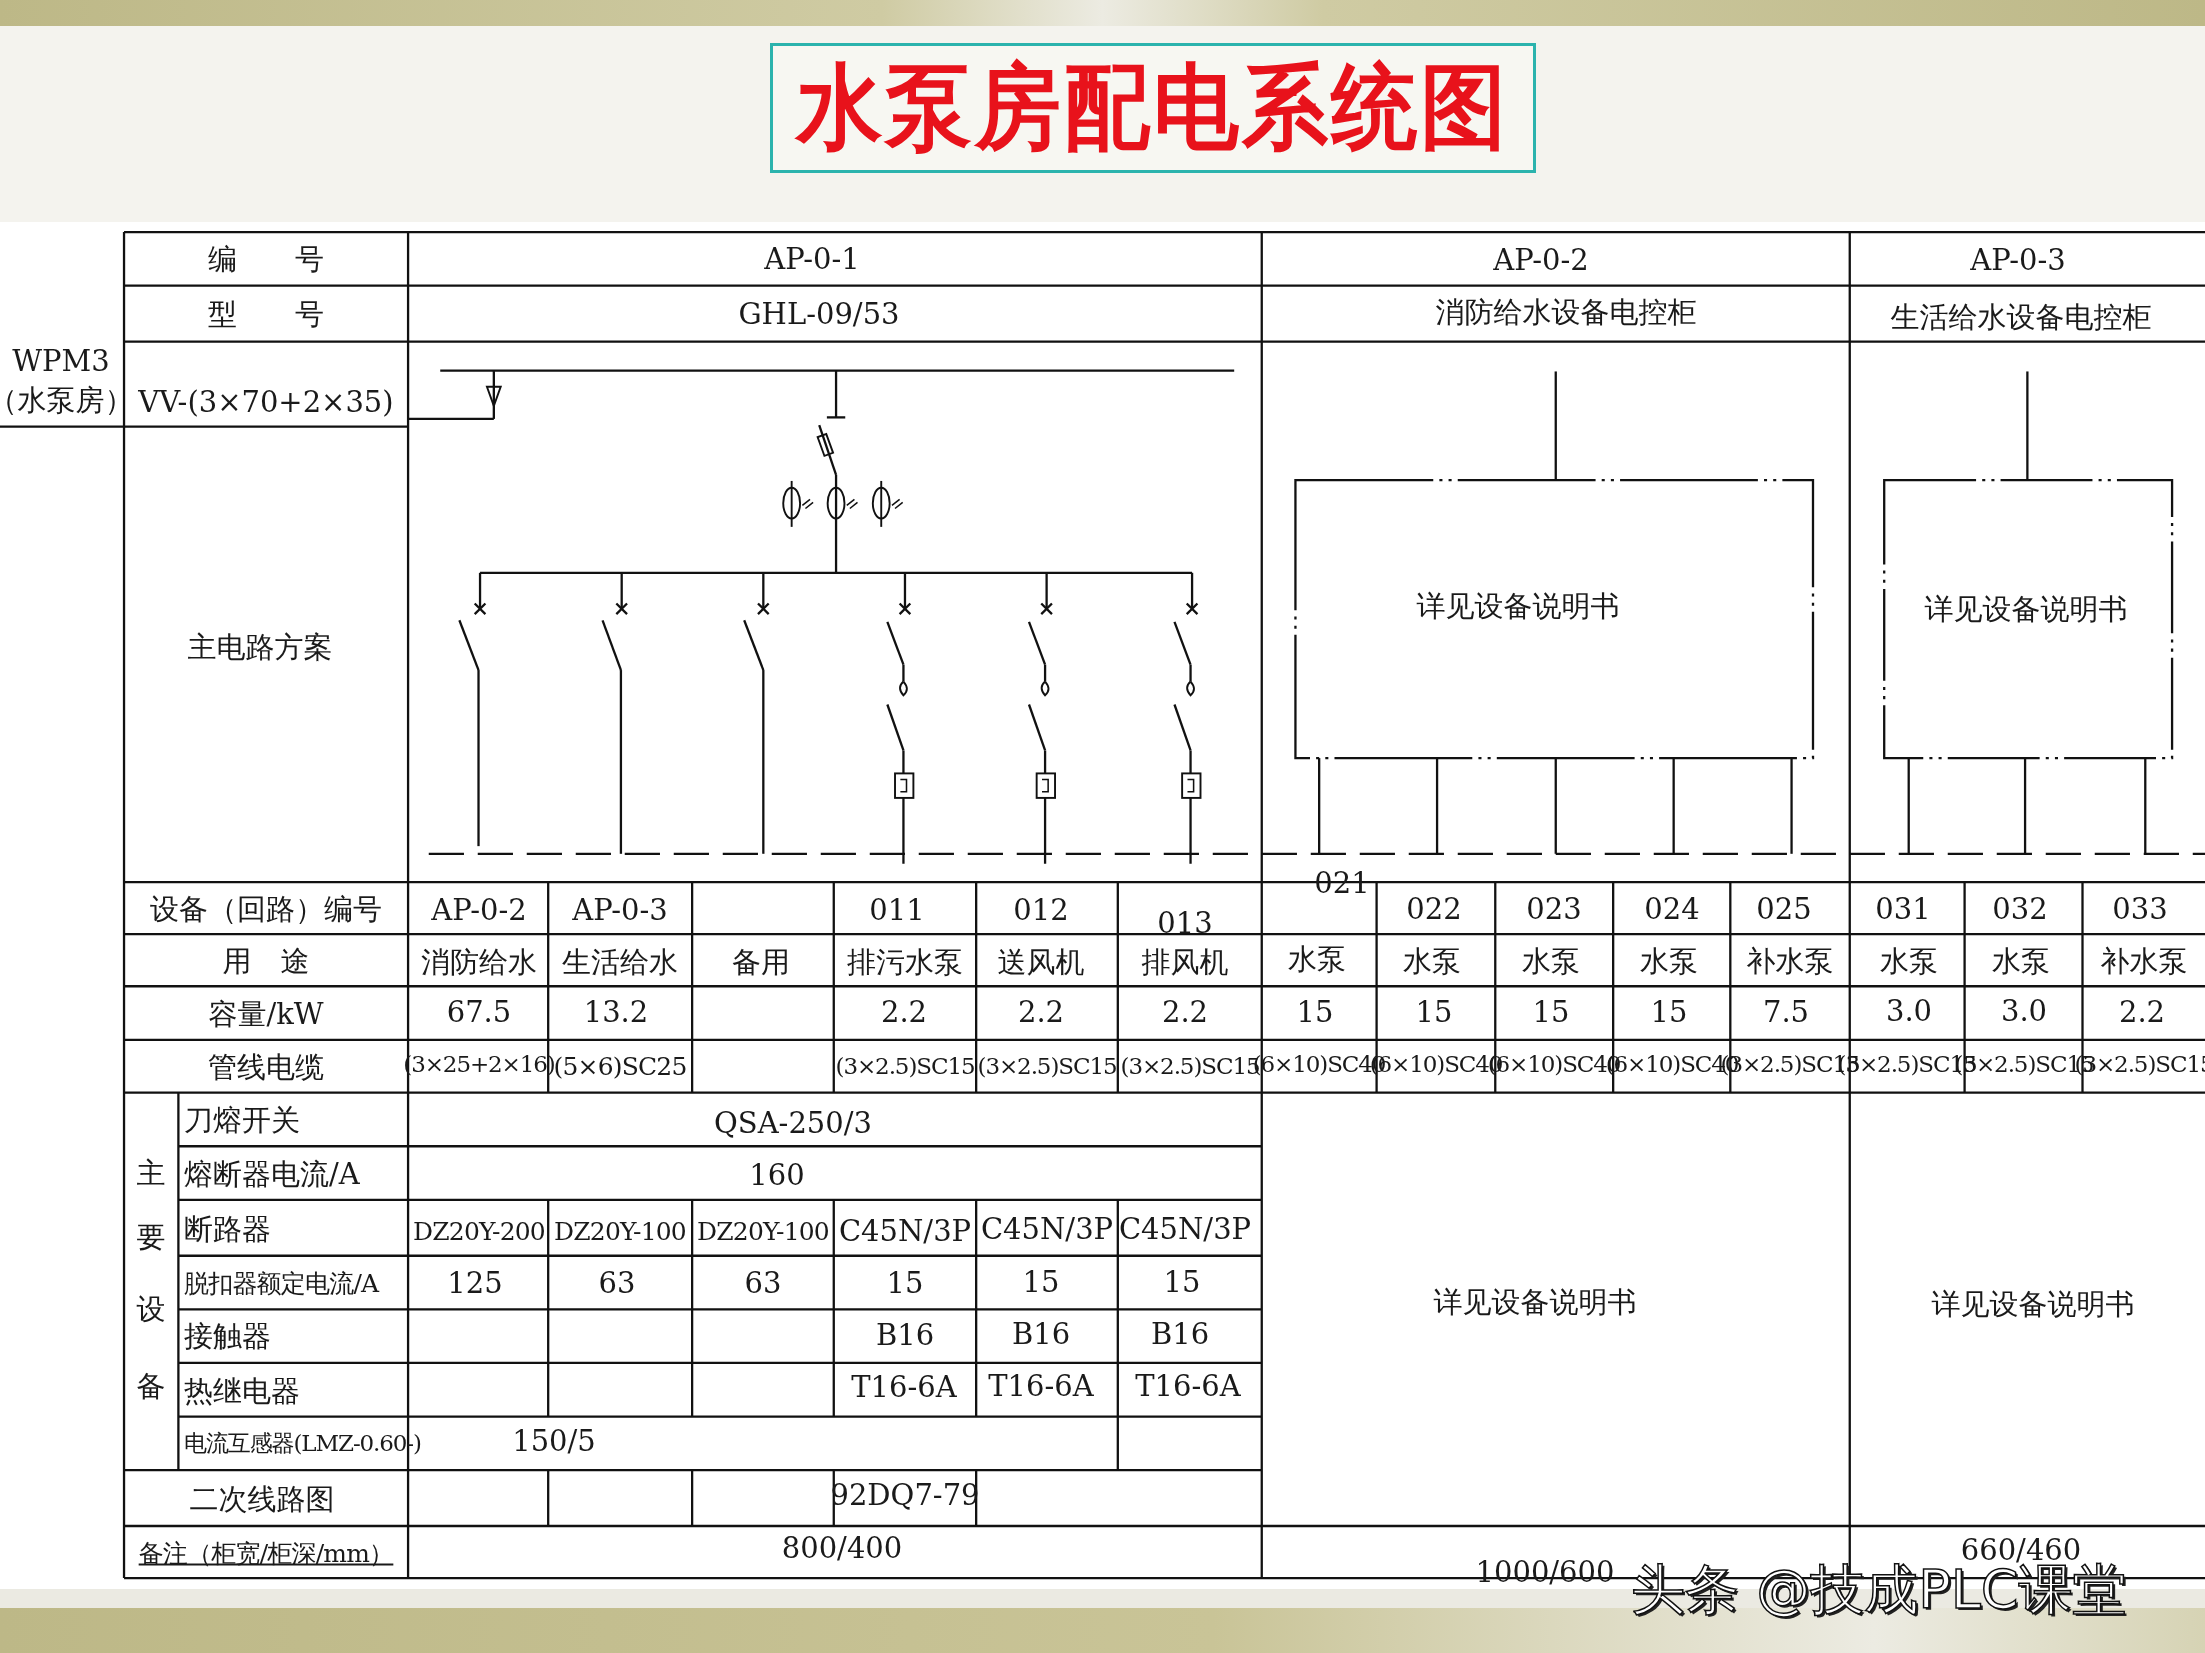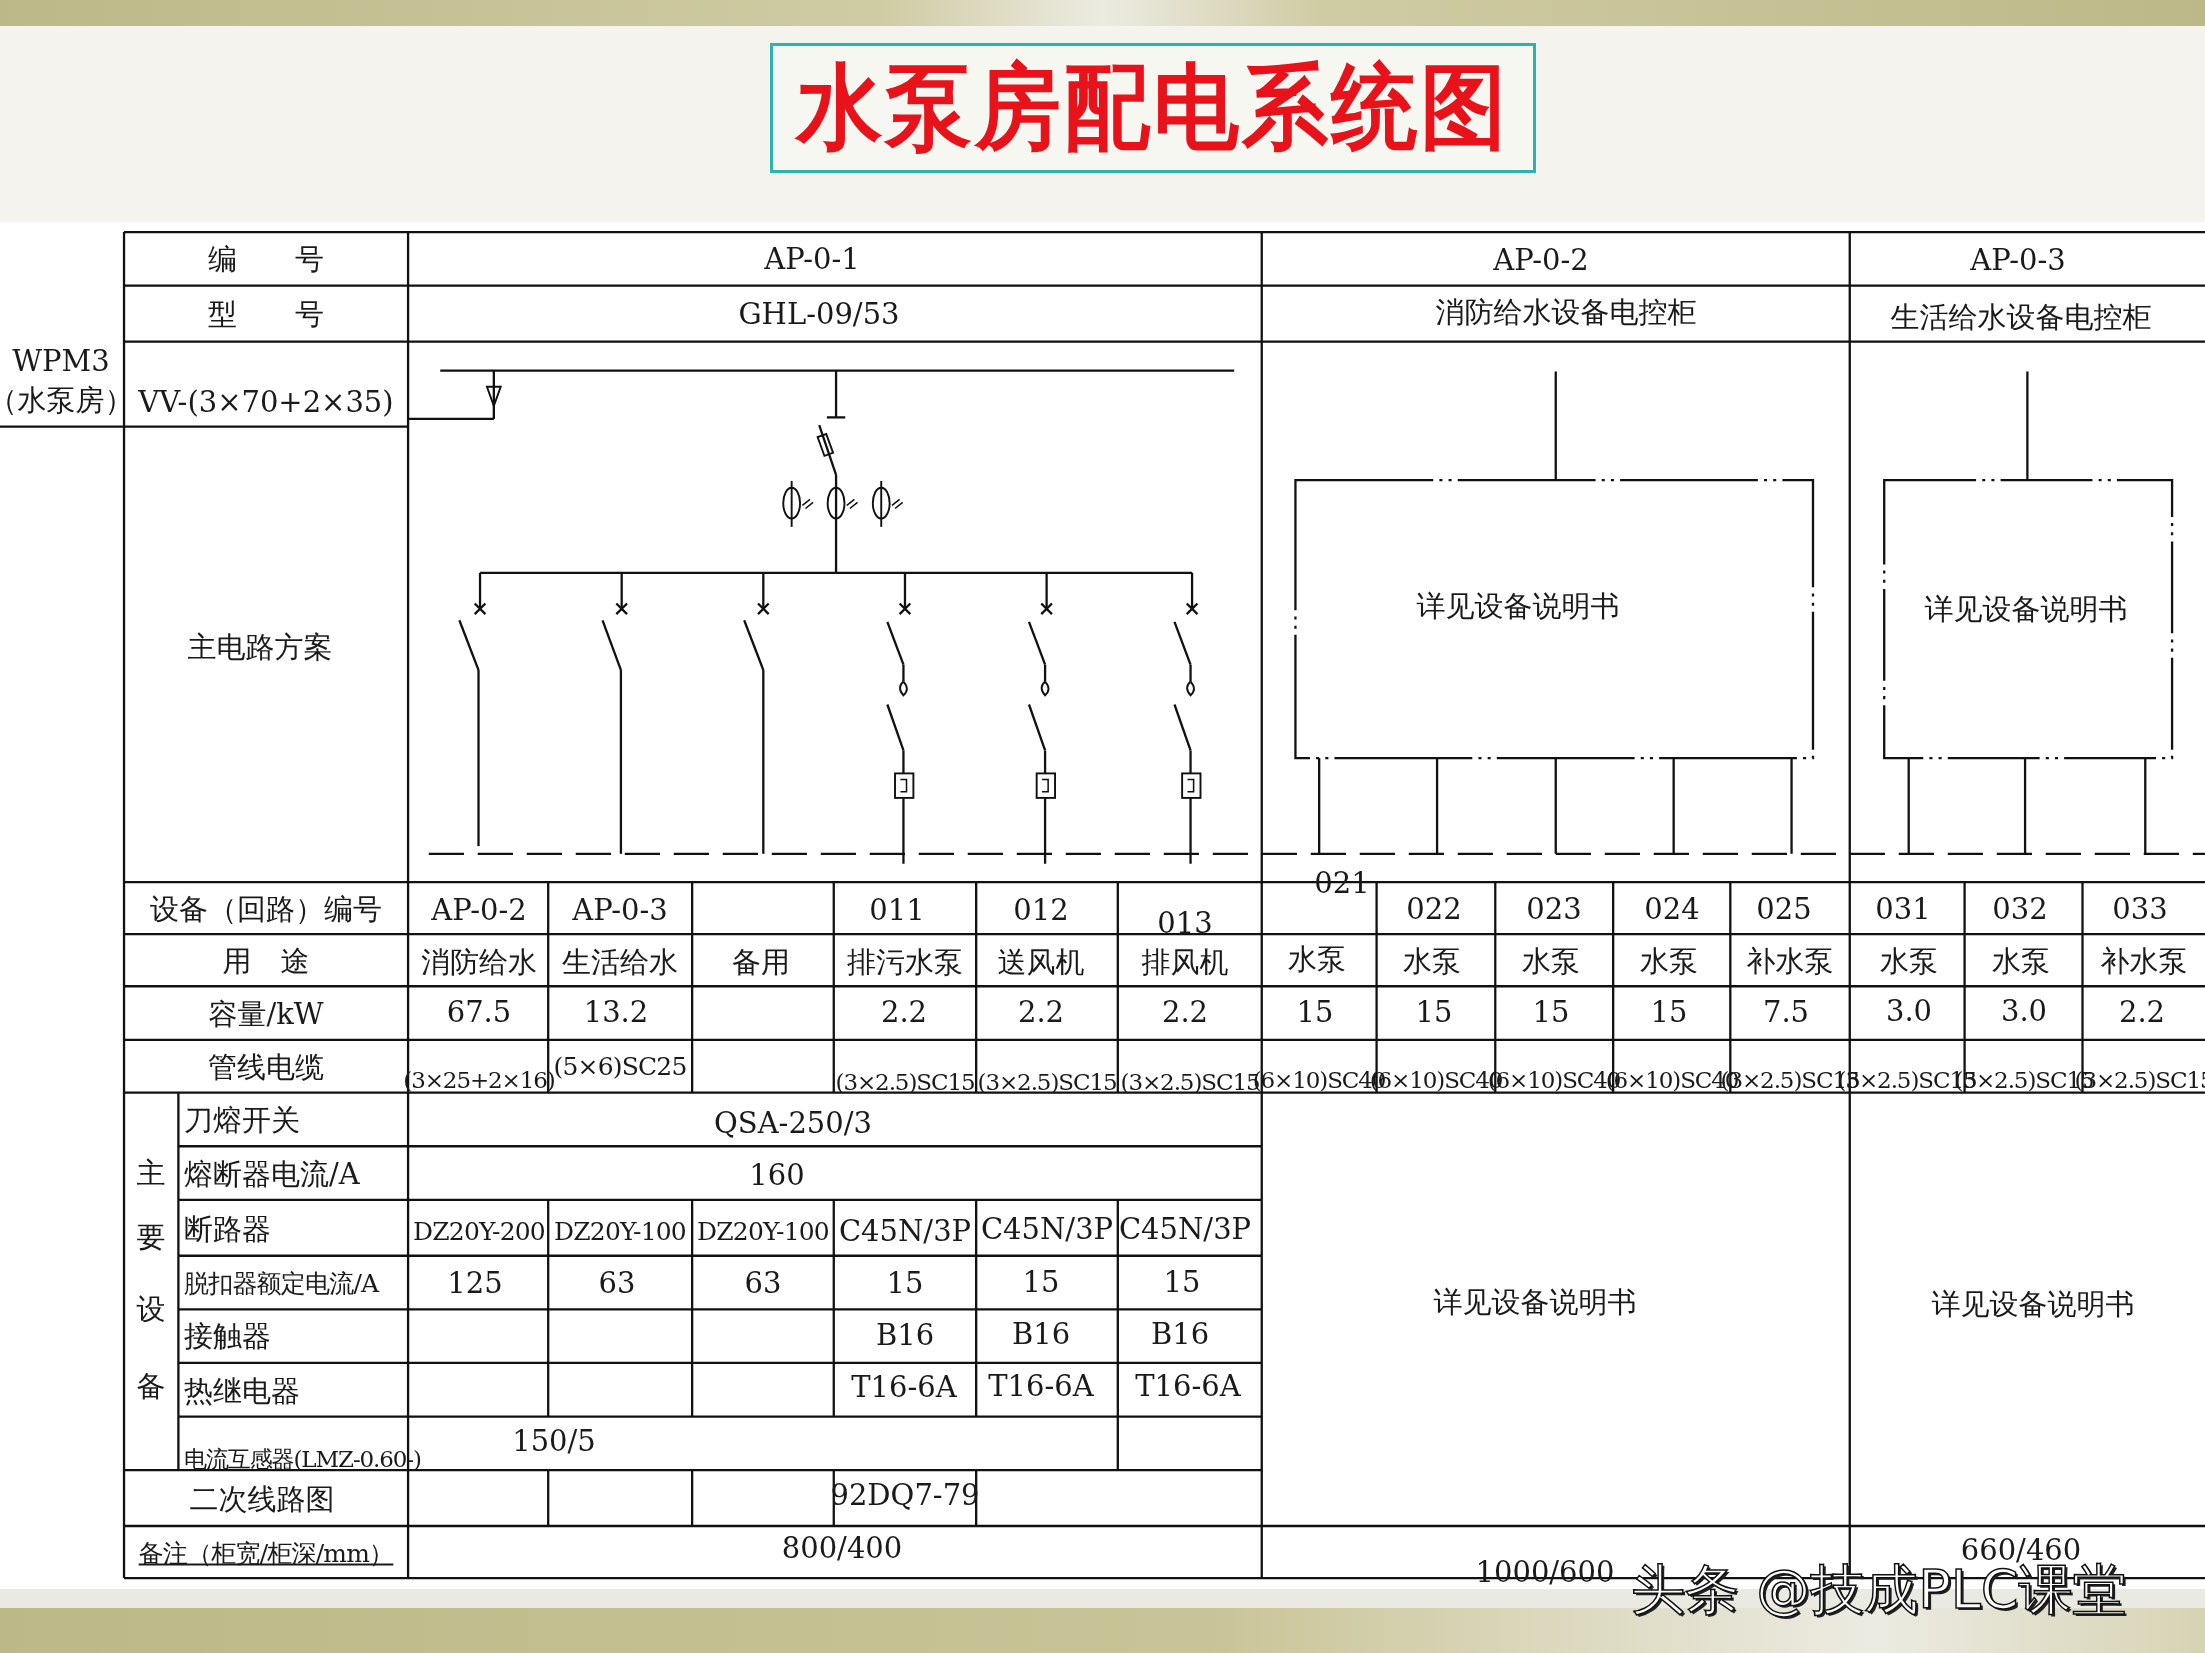--- a/index.html
+++ b/index.html
@@ -7,21 +7,21 @@
   .band-top{position:absolute;left:0;top:0;width:2205px;height:26px;background:linear-gradient(90deg,#bdb887 0%,#cfcba3 40%,#ecebe2 50%,#cfcba3 60%,#bdb887 100%);}
   .band-bottom{position:absolute;left:0;top:1608px;width:2205px;height:46px;background:linear-gradient(90deg,#bdb887 0%,#c9c497 55%,#ecebe2 85%,#d6d3b4 100%);}
   .band-bottom-light{position:absolute;left:0;top:1589px;width:2205px;height:19px;background:#ebeae2;}
   .title-box{position:absolute;left:770px;top:43px;width:766px;height:130px;border:3.1px solid #2bb3ad;box-sizing:border-box;background:#f7f7f2;display:flex;align-items:center;justify-content:center;}
   .title-box .title{color:#e8121b;font-family:"DejaVu Sans","Liberation Sans",sans-serif;font-weight:bold;font-size:86px;letter-spacing:3.1px;transform:scaleY(1.08);}
   .sheet{position:absolute;left:0;top:222px;width:2205px;height:1371px;background:#ffffff;}
   svg.lines{position:absolute;left:0;top:0;}
   .t{position:absolute;font-size:29px;white-space:nowrap;transform:translate(-50%,-50%);line-height:1;}
   .t.left{transform:translate(0,-50%);}
   .t.sm{font-size:25px;letter-spacing:-0.8px;}
-  .t.xs{font-size:23px;letter-spacing:-1.1px;margin-top:16px;}
+  .t.xs{font-size:23px;letter-spacing:-1.1px;}
   .watermark{position:absolute;left:1631px;top:1554px;font-family:"DejaVu Sans","Liberation Sans",sans-serif;font-size:54px;color:#ffffff;-webkit-text-stroke:1.5px #111;text-shadow:2.3px 2.3px 0 #222;white-space:nowrap;}
 </style>
 </head>
 <body>
 
 <div class="band-top"></div>
 
 <div class="title-box">
   <span class="title">水泵房配电系统图</span>
 </div>

